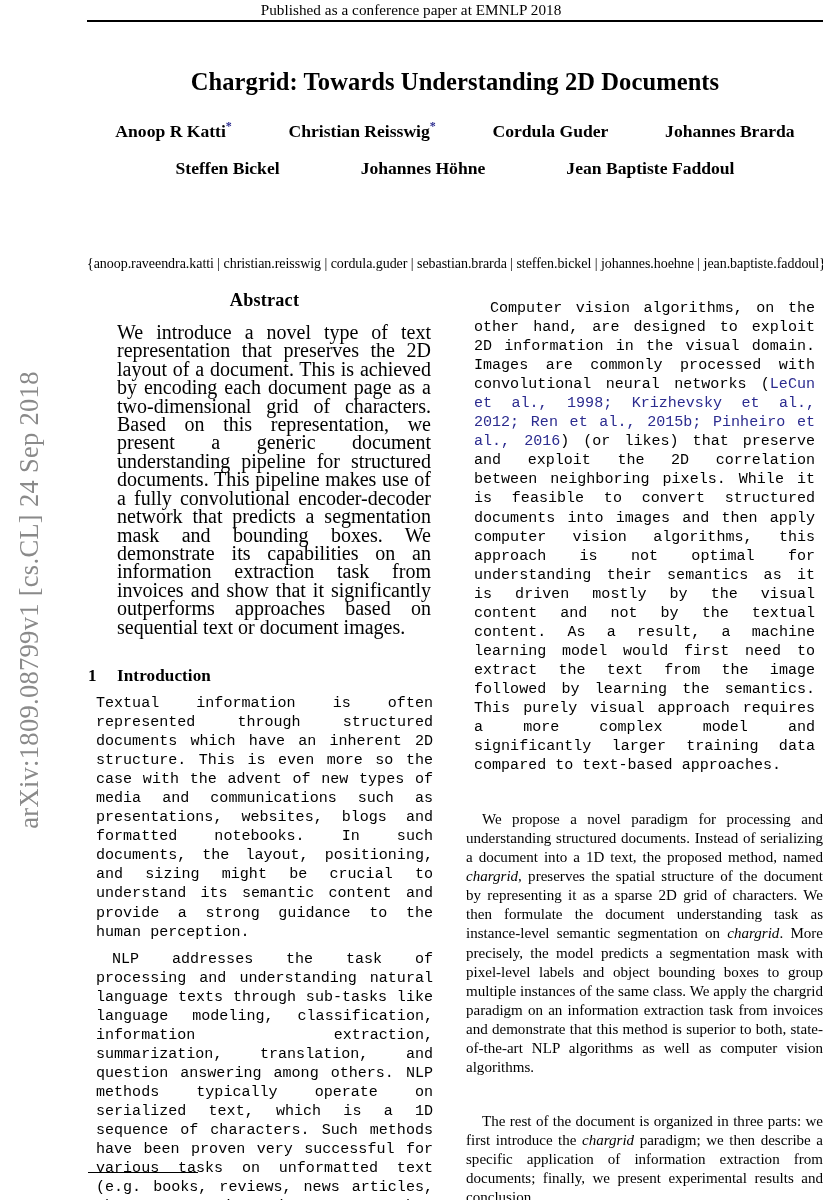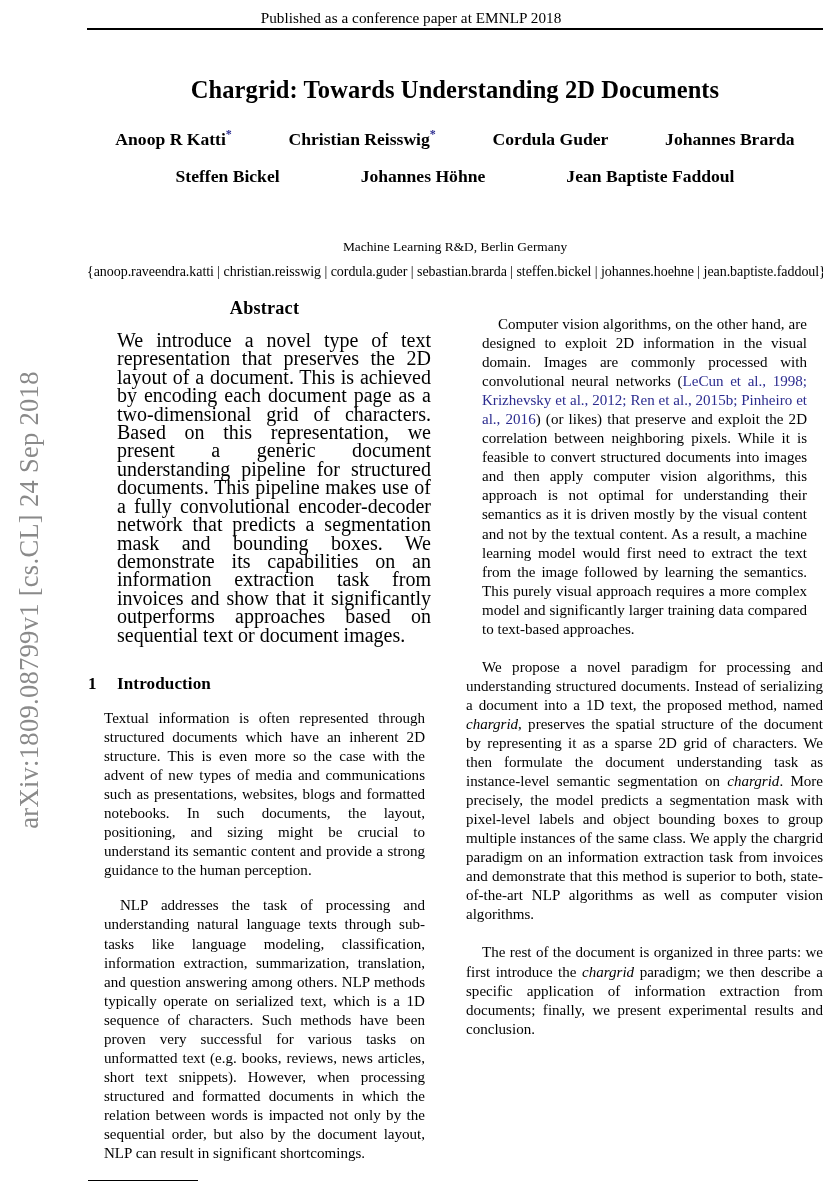--- a/index.html
+++ b/index.html
@@ -34,21 +34,21 @@
     font-family: "Liberation Serif", "DejaVu Serif", serif;
     font-size: 26.5px;
     letter-spacing: 0.3px;
     color: #8a8a8a;
   }
 
   
   .page {
     position: absolute;
     left: 0;
-    top: 8px;
+    top: 0;
     width: 823px;
     height: 856px;
   }
 
   .running-head {
     position: absolute;
     left: 87px;
     top: 1px;
     width: 648px;
     text-align: center;
@@ -152,25 +152,26 @@
 
   .sec-head {
     font-size: 17.1px;
     font-weight: bold;
     margin: 30px 0 9px 0;
     letter-spacing: 0.1px;
   }
   .sec-head .num { display: inline-block; width: 29px; }
 
   p.body-par {
-    margin: 16px;
+    margin: 8px;
     text-indent: 0;
+    font-family: Liberation Mono, monospace;
   }
   p.body-par + p.body-par { text-indent: 16px; }
-  p.gap-par { margin-top: 19px; text-indent: 16px; }
+  p.gap-par { margin-top: 35px; text-indent: 16px; }
 
   .cite { color: #2b2b8f; }
   .ital { font-style: italic; }
 
   .footnote-rule {
     position: absolute;
     left: 88px;
     top: 1172px;
     width: 110px;
     height: 0;
@@ -205,21 +206,20 @@
     <span class="author"><span>Cordula Guder</span></span>
     <span class="author"><span>Johannes Brarda</span></span>
   </div>
 
   <div class="authors-row row2">
     <span class="author"><span>Steffen Bickel</span></span>
     <span class="author"><span>Johannes Höhne</span></span>
     <span class="author"><span>Jean Baptiste Faddoul</span></span>
   </div>
 
-  <div class="dept">Machine Learning R&amp;D, Berlin Germany</div>
   <div class="emails">{anoop.raveendra.katti | christian.reisswig | cordula.guder | sebastian.brarda | steffen.bickel | johannes.hoehne | jean.baptiste.faddoul}@sap.com</div>
 
   <div class="col col-left">
 
     <div class="abstract-head">Abstract</div>
     <div class="abstract-body">We introduce a novel type of text representation that preserves the 2D layout of a document. This is achieved by encoding each document page as a two-dimensional grid of characters. Based on this representation, we present a generic document understanding pipeline for structured documents. This pipeline makes use of a fully convolutional encoder-decoder network that predicts a segmentation mask and bounding boxes. We demonstrate its capabilities on an information extraction task from invoices and show that it significantly outperforms approaches based on sequential text or document images.</div>
 
     <div class="sec-head">
       <span class="num">1</span><span>Introduction</span>
     </div>

